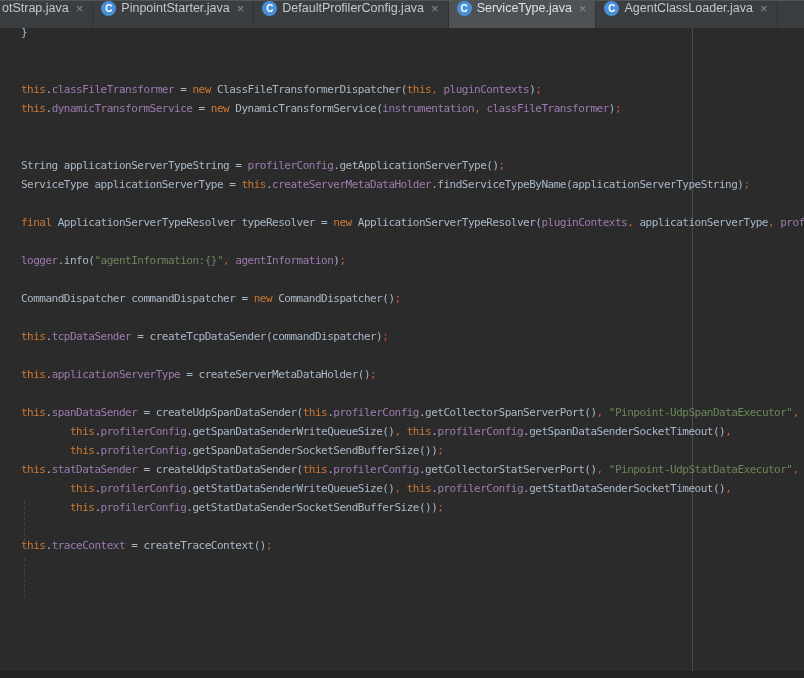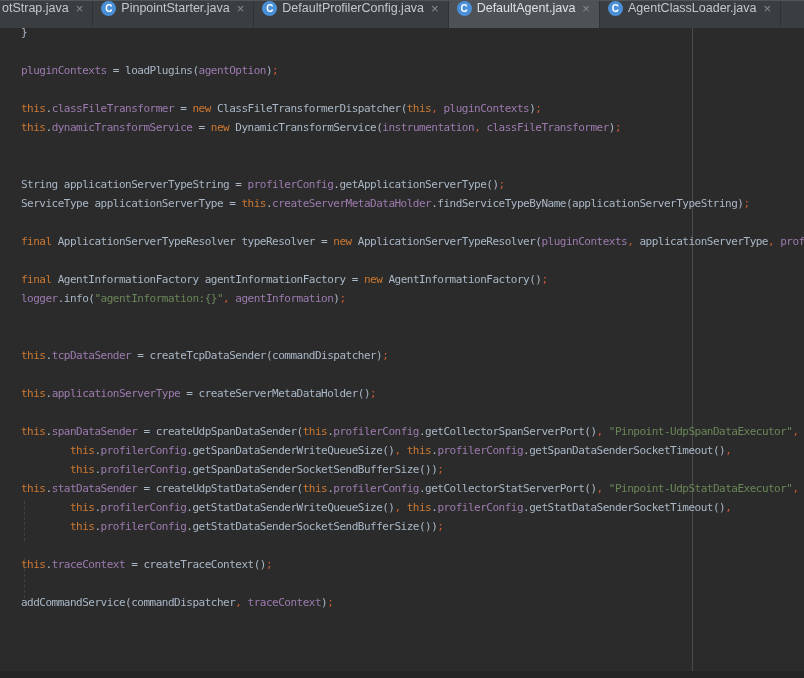--- a/index.html
+++ b/index.html
@@ -79,61 +79,59 @@
       <span class="tlabel">PinpointStarter.java</span>
       <span class="tclose">×</span>
     </div>
     <div class="tab">
       <span class="cicon">C</span>
       <span class="tlabel">DefaultProfilerConfig.java</span>
       <span class="tclose">×</span>
     </div>
     <div class="tab active">
       <span class="cicon">C</span>
-      <span class="tlabel">DefaultAgent.java</span>
+      <span class="tlabel">ServiceType.java</span>
       <span class="tclose">×</span>
     </div>
     <div class="tab">
       <span class="cicon">C</span>
       <span class="tlabel">AgentClassLoader.java</span>
       <span class="tclose">×</span>
     </div>
   </div>
 
 <div class="editor">
   <div class="margin-guide"></div>
   <div class="indent-guide" style="top:473px;height:40px;"></div>
   <div class="indent-guide" style="top:530px;height:40px;"></div>
   <div class="code">
       <div class="ln"><span class="t-d">}</span></div>
       <div class="ln">&nbsp;</div>
-      <div class="ln"><span class="t-f">pluginContexts</span><span class="t-d"> = loadPlugins(</span><span class="t-f">agentOption</span><span class="t-d">)</span><span class="t-p">;</span></div>
       <div class="ln">&nbsp;</div>
       <div class="ln"><span class="t-k">this</span><span class="t-d">.</span><span class="t-f">classFileTransformer</span><span class="t-d"> = </span><span class="t-k">new</span><span class="t-d"> ClassFileTransformerDispatcher(</span><span class="t-k">this</span><span class="t-p">,</span><span class="t-d"> </span><span class="t-f">pluginContexts</span><span class="t-d">)</span><span class="t-p">;</span></div>
       <div class="ln"><span class="t-k">this</span><span class="t-d">.</span><span class="t-f">dynamicTransformService</span><span class="t-d"> = </span><span class="t-k">new</span><span class="t-d"> DynamicTransformService(</span><span class="t-f">instrumentation</span><span class="t-p">,</span><span class="t-d"> </span><span class="t-f">classFileTransformer</span><span class="t-d">)</span><span class="t-p">;</span></div>
       <div class="ln">&nbsp;</div>
       <div class="ln">&nbsp;</div>
       <div class="ln"><span class="t-d">String applicationServerTypeString = </span><span class="t-f">profilerConfig</span><span class="t-d">.getApplicationServerType()</span><span class="t-p">;</span></div>
       <div class="ln"><span class="t-d">ServiceType applicationServerType = </span><span class="t-k">this</span><span class="t-d">.</span><span class="t-f">createServerMetaDataHolder</span><span class="t-d">.findServiceTypeByName(applicationServerTypeString)</span><span class="t-p">;</span></div>
       <div class="ln">&nbsp;</div>
       <div class="ln"><span class="t-k">final</span><span class="t-d"> ApplicationServerTypeResolver typeResolver = </span><span class="t-k">new</span><span class="t-d"> ApplicationServerTypeResolver(</span><span class="t-f">pluginContexts</span><span class="t-p">,</span><span class="t-d"> applicationServerType</span><span class="t-p">,</span><span class="t-d"> </span><span class="t-f">profile</span></div>
       <div class="ln">&nbsp;</div>
-      <div class="ln"><span class="t-k">final</span><span class="t-d"> AgentInformationFactory agentInformationFactory = </span><span class="t-k">new</span><span class="t-d"> AgentInformationFactory()</span><span class="t-p">;</span></div>
       <div class="ln"><span class="t-f">logger</span><span class="t-d">.info(</span><span class="t-s">"agentInformation:{}"</span><span class="t-p">,</span><span class="t-d"> </span><span class="t-f">agentInformation</span><span class="t-d">)</span><span class="t-p">;</span></div>
       <div class="ln">&nbsp;</div>
+      <div class="ln"><span class="t-d">CommandDispatcher commandDispatcher = </span><span class="t-k">new</span><span class="t-d"> CommandDispatcher()</span><span class="t-p">;</span></div>
       <div class="ln">&nbsp;</div>
       <div class="ln"><span class="t-k">this</span><span class="t-d">.</span><span class="t-f">tcpDataSender</span><span class="t-d"> = createTcpDataSender(commandDispatcher)</span><span class="t-p">;</span></div>
       <div class="ln">&nbsp;</div>
       <div class="ln"><span class="t-k">this</span><span class="t-d">.</span><span class="t-f">applicationServerType</span><span class="t-d"> = createServerMetaDataHolder()</span><span class="t-p">;</span></div>
       <div class="ln">&nbsp;</div>
       <div class="ln"><span class="t-k">this</span><span class="t-d">.</span><span class="t-f">spanDataSender</span><span class="t-d"> = createUdpSpanDataSender(</span><span class="t-k">this</span><span class="t-d">.</span><span class="t-f">profilerConfig</span><span class="t-d">.getCollectorSpanServerPort()</span><span class="t-p">,</span><span class="t-d"> </span><span class="t-s">"Pinpoint-UdpSpanDataExecutor"</span><span class="t-p">,</span></div>
       <div class="ln"><span class="t-d">        </span><span class="t-k">this</span><span class="t-d">.</span><span class="t-f">profilerConfig</span><span class="t-d">.getSpanDataSenderWriteQueueSize()</span><span class="t-p">,</span><span class="t-d"> </span><span class="t-k">this</span><span class="t-d">.</span><span class="t-f">profilerConfig</span><span class="t-d">.getSpanDataSenderSocketTimeout()</span><span class="t-p">,</span></div>
       <div class="ln"><span class="t-d">        </span><span class="t-k">this</span><span class="t-d">.</span><span class="t-f">profilerConfig</span><span class="t-d">.getSpanDataSenderSocketSendBufferSize())</span><span class="t-p">;</span></div>
       <div class="ln"><span class="t-k">this</span><span class="t-d">.</span><span class="t-f">statDataSender</span><span class="t-d"> = createUdpStatDataSender(</span><span class="t-k">this</span><span class="t-d">.</span><span class="t-f">profilerConfig</span><span class="t-d">.getCollectorStatServerPort()</span><span class="t-p">,</span><span class="t-d"> </span><span class="t-s">"Pinpoint-UdpStatDataExecutor"</span><span class="t-p">,</span></div>
       <div class="ln"><span class="t-d">        </span><span class="t-k">this</span><span class="t-d">.</span><span class="t-f">profilerConfig</span><span class="t-d">.getStatDataSenderWriteQueueSize()</span><span class="t-p">,</span><span class="t-d"> </span><span class="t-k">this</span><span class="t-d">.</span><span class="t-f">profilerConfig</span><span class="t-d">.getStatDataSenderSocketTimeout()</span><span class="t-p">,</span></div>
       <div class="ln"><span class="t-d">        </span><span class="t-k">this</span><span class="t-d">.</span><span class="t-f">profilerConfig</span><span class="t-d">.getStatDataSenderSocketSendBufferSize())</span><span class="t-p">;</span></div>
       <div class="ln">&nbsp;</div>
       <div class="ln"><span class="t-k">this</span><span class="t-d">.</span><span class="t-f">traceContext</span><span class="t-d"> = createTraceContext()</span><span class="t-p">;</span></div>
       <div class="ln">&nbsp;</div>
-      <div class="ln"><span class="t-d">addCommandService(commandDispatcher</span><span class="t-p">,</span><span class="t-d"> </span><span class="t-f">traceContext</span><span class="t-d">)</span><span class="t-p">;</span></div>
     </div>
   <div class="bottom-strip"></div>
 </div>
 
 </body></html>

